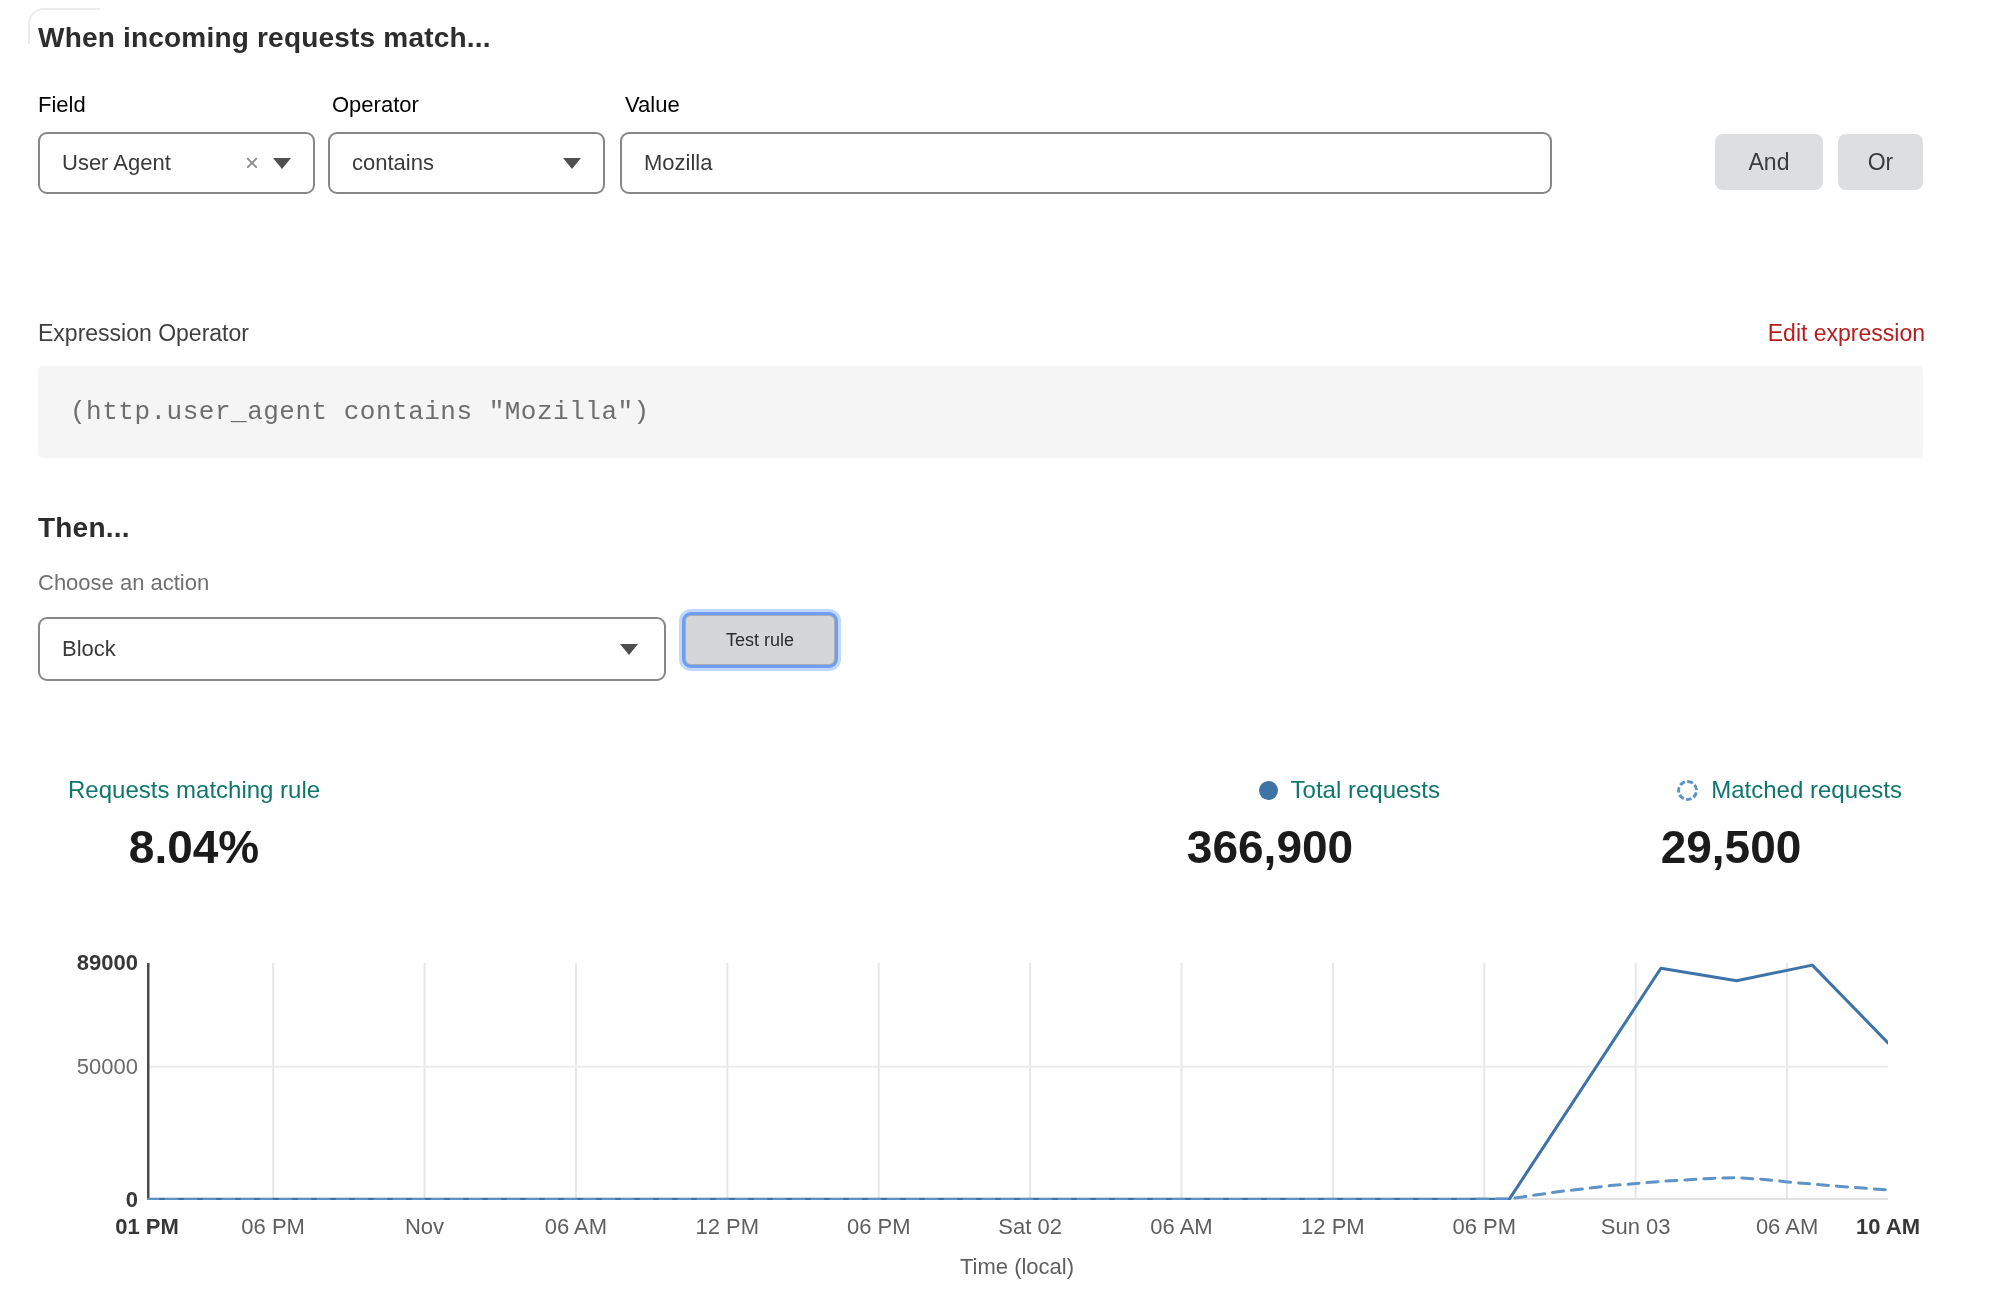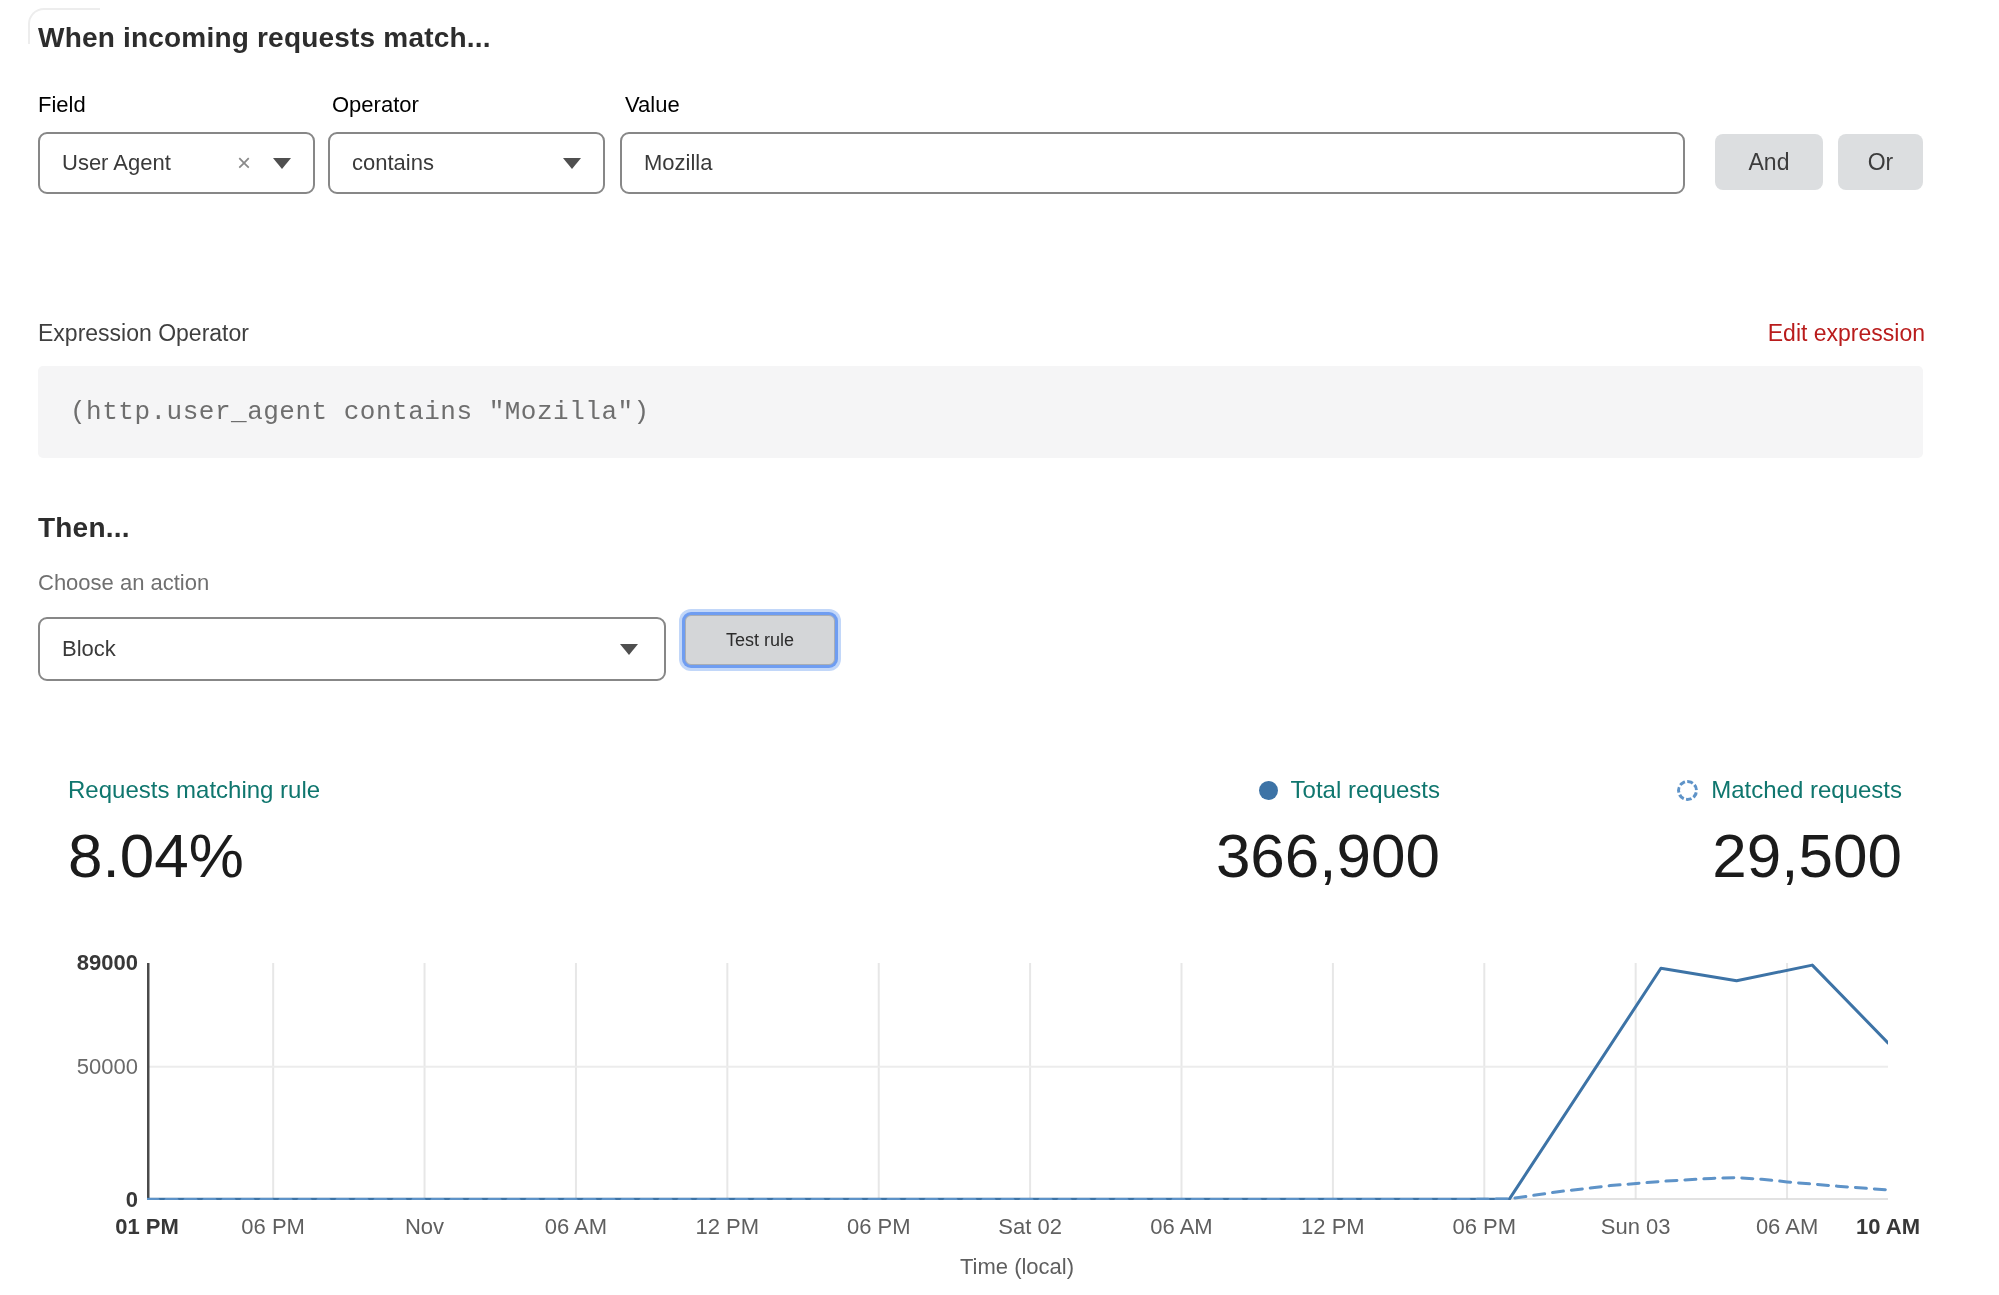--- a/index.html
+++ b/index.html
@@ -41,21 +41,21 @@
     letter-spacing:.5px;padding-left:32px;white-space:pre;
   }
   .choose-label{position:absolute;left:38px;top:570px;font-size:22px;color:#707070;}
   .test-btn{
     position:absolute;left:685px;top:615px;width:150px;height:50px;background:#d4d6d8;
     border:1px solid #a9aeb4;border-radius:6px;font-size:18px;color:#2c2c2c;
     font-family:"Liberation Sans",sans-serif;cursor:pointer;
     box-shadow:0 0 0 3px #6f9df1,0 0 0 6px #c2d7f9;
   }
   .stat-label{font-size:24px;color:#0f766e;}
-  .stat-value{font-size:62px;font-weight:400;color:#1b1b1b;margin-top:16px;}
+  .stat-value{font-size:46px;font-weight:700;color:#1b1b1b;margin-top:16px;text-align:center;}
   .stat-left{position:absolute;left:68px;top:776px;}
   .stat-total{position:absolute;left:1100px;top:776px;width:340px;text-align:right;}
   .stat-matched{position:absolute;left:1560px;top:776px;width:342px;text-align:right;}
   .legend-row{display:flex;align-items:center;justify-content:flex-end;gap:13px;}
   .dot{width:19px;height:19px;border-radius:50%;background:#3d73a6;}
   .dashed-circle{width:15px;height:15px;border-radius:50%;border:3px dashed #5e93c8;box-sizing:content-box;background:#fff;}
   .ytick{position:absolute;left:20px;width:118px;text-align:right;font-size:22px;color:#6a6a6a;}
   .ytick.bold{font-weight:700;color:#383838;}
   .xtick{position:absolute;transform:translateX(-50%);font-size:22px;color:#5f5f5f;white-space:nowrap;}
   .xtick.bold{font-weight:700;color:#383838;}
@@ -68,32 +68,32 @@
 <div class="canvas">
 
   <div class="card-corner"></div>
 
   <div class="h1" style="top:22px;">When incoming requests match...</div>
 
   <div class="field-label" style="left:38px;">Field</div>
   <div class="field-label" style="left:332px;">Operator</div>
   <div class="field-label" style="left:625px;">Value</div>
 
-  <div class="selectbox" style="left:38px;width:277px;gap:8px;">
+  <div class="selectbox" style="left:38px;width:277px;">
     <span class="val">User Agent</span>
     <span class="clear-x">×</span>
     <span class="chev"></span>
   </div>
 
   <div class="selectbox" style="left:328px;width:277px;">
     <span class="val">contains</span>
     <span class="chev"></span>
   </div>
 
-  <input class="textinput" style="left: 620px; width: 1065px;" value="Mozilla">
+  <input class="textinput" style="left: 620px; width: 932px;" value="Mozilla">
 
   <button class="gray-btn" style="left:1715px;width:108px;">And</button>
   <button class="gray-btn" style="left:1838px;width:85px;">Or</button>
 
   <div class="expr-label">Expression Operator</div>
   <a class="expr-link">Edit expression</a>
 
   <div class="codebox">
     <code>(http.user_agent contains "Mozilla")</code>
   </div>

